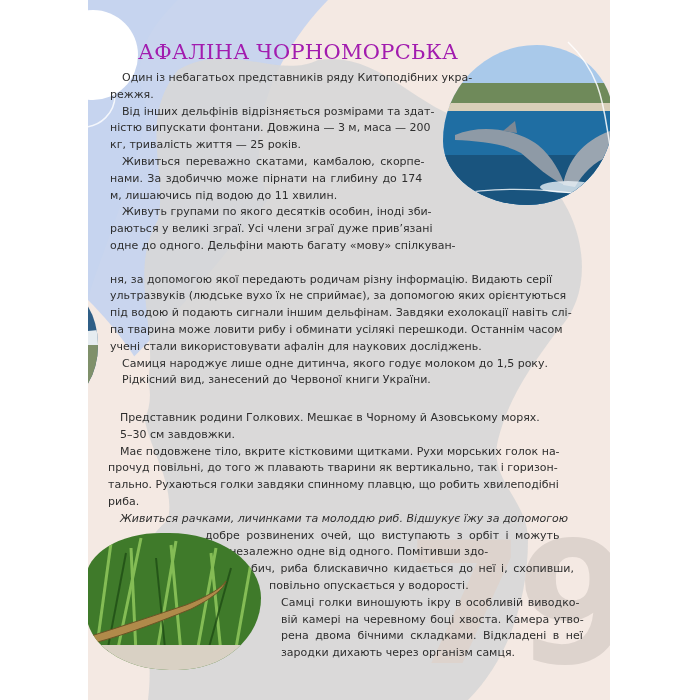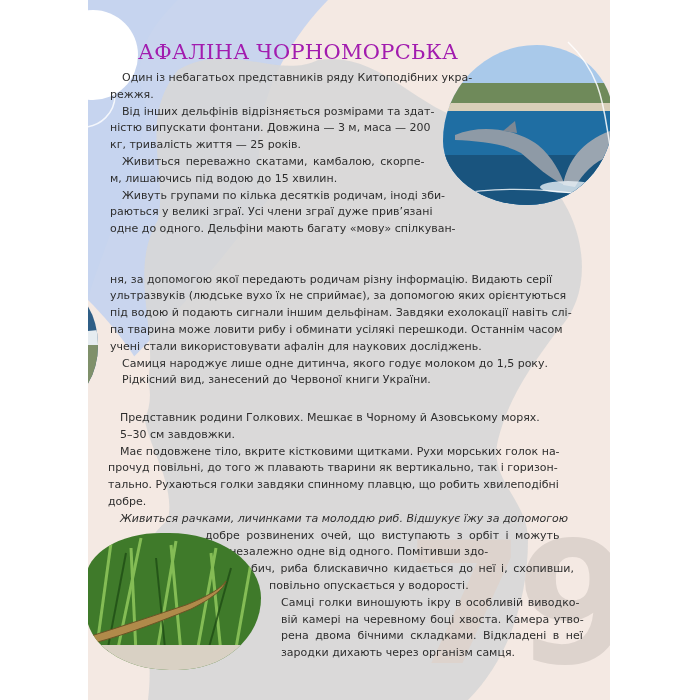--- a/index.html
+++ b/index.html
@@ -51,22 +51,23 @@
     <path d="M130,2 C170,40 165,80 175,120" stroke="#ffffff" stroke-width="1.5" fill="none" opacity="0.85"></path>
   </svg>
 
   <div class="txt" style="left:22px;top:70px;width:338px;">
     <span class="ln" style="padding-left:12px;">Один із небагатьох представників ряду Китоподібних укра-</span>
     <span class="ln">режжя.</span>
     <span class="ln" style="padding-left:12px;">Від інших дельфінів відрізняється розмірами та здат-</span>
     <span class="ln">ністю випускати фонтани. Довжина — 3 м, маса — 200</span>
     <span class="ln">кг, тривалість життя — 25 років.</span>
     <span class="ln" style="padding-left:12px;word-spacing:2px;">Живиться переважно скатами, камбалою, скорпе-</span>
-    <span class="ln">м, лишаючись під водою до 15 хвилин.</span>
-    <span class="ln" style="padding-left:12px;">Живуть групами по кілька десятків родичам, іноді зби-</span>
+    <span class="ln" style="word-spacing:1px;">нами. За здобиччю може пірнати на глибину до 174</span>
+    <span class="ln">м, лишаючись під водою до 11 хвилин.</span>
+    <span class="ln" style="padding-left:12px;">Живуть групами по якого десятків особин, іноді зби-</span>
     <span class="ln">раються у великі зграї. Усі члени зграї дуже прив’язані</span>
     <span class="ln">одне до одного. Дельфіни мають багату «мову» спілкуван-</span>
   </div>
   <div class="txt" style="left:22px;top:271.6px;width:440px;">
     <span class="ln">ня, за допомогою якої передають родичам різну інформацію. Видають серії</span>
     <span class="ln">ультразвуків (людське вухо їх не сприймає), за допомогою яких орієнтуються</span>
     <span class="ln">під водою й подають сигнали іншим дельфінам. Завдяки ехолокації навіть слі-</span>
     <span class="ln">па тварина може ловити рибу і обминати усілякі перешкоди. Останнім часом</span>
     <span class="ln">учені стали використовувати афалін для наукових досліджень.</span>
     <span class="ln" style="padding-left:12px;">Самиця народжує лише одне дитинча, якого годує молоком до 1,5 року.</span>
@@ -81,21 +82,21 @@
     </svg>
   </div>
 
 
   <div class="txt" style="left:20px;top:410px;width:440px;">
     <span class="ln" style="padding-left:12px;">Представник родини Голкових. Мешкає в Чорному й Азовському морях.</span>
     <span class="ln" style="padding-left:12px;">5–30 см завдовжки.</span>
     <span class="ln" style="padding-left:12px;">Має подовжене тіло, вкрите кістковими щитками. Рухи морських голок на-</span>
     <span class="ln">прочуд повільні, до того ж плавають тварини як вертикально, так і горизон-</span>
     <span class="ln">тально. Рухаються голки завдяки спинному плавцю, що робить хвилеподібні</span>
-    <span class="ln">добре.</span>
+    <span class="ln">риба.</span>
     <span class="ln" style="padding-left:12px;font-style:italic;">Живиться рачками, личинками та молоддю риб. Відшукує їжу за допомогою</span>
   </div>
 
   <div class="txt" style="left:0;top:527.6px;width:460px;">
     <span class="ln" style="padding-left:117px;word-spacing:3px;">добре розвинених очей, що виступають з орбіт і можуть</span>
     <span class="ln" style="padding-left:71px;">обертатися незалежно одне від одного. Помітивши здо-</span>
     <span class="ln" style="padding-left:163px;word-spacing:2px;">бич, риба блискавично кидається до неї і, схопивши,</span>
     <span class="ln" style="padding-left:181px;">повільно опускається у водорості.</span>
     <span class="ln" style="padding-left:193px;word-spacing:1px;">Самці голки виношують ікру в особливій виводко-</span>
     <span class="ln" style="padding-left:193px;word-spacing:1px;">вій камері на черевному боці хвоста. Камера утво-</span>

